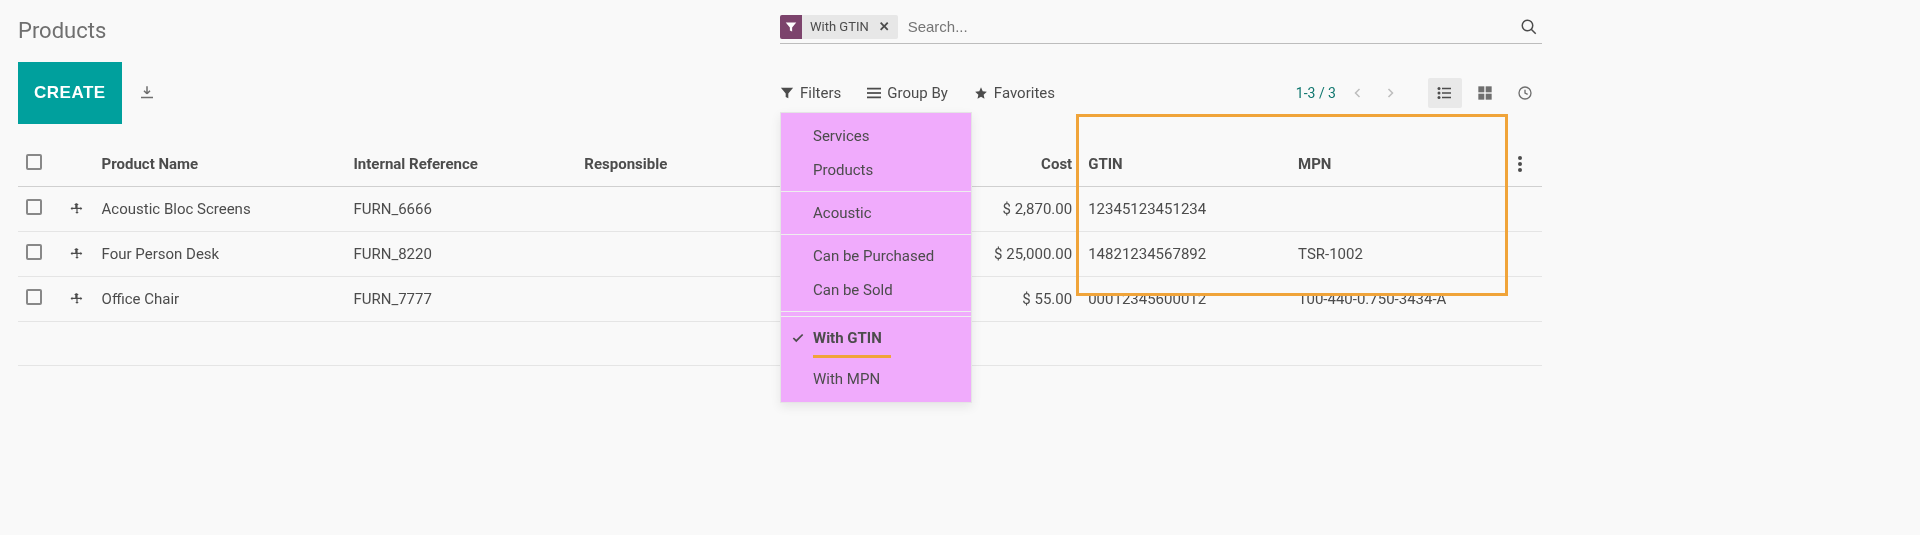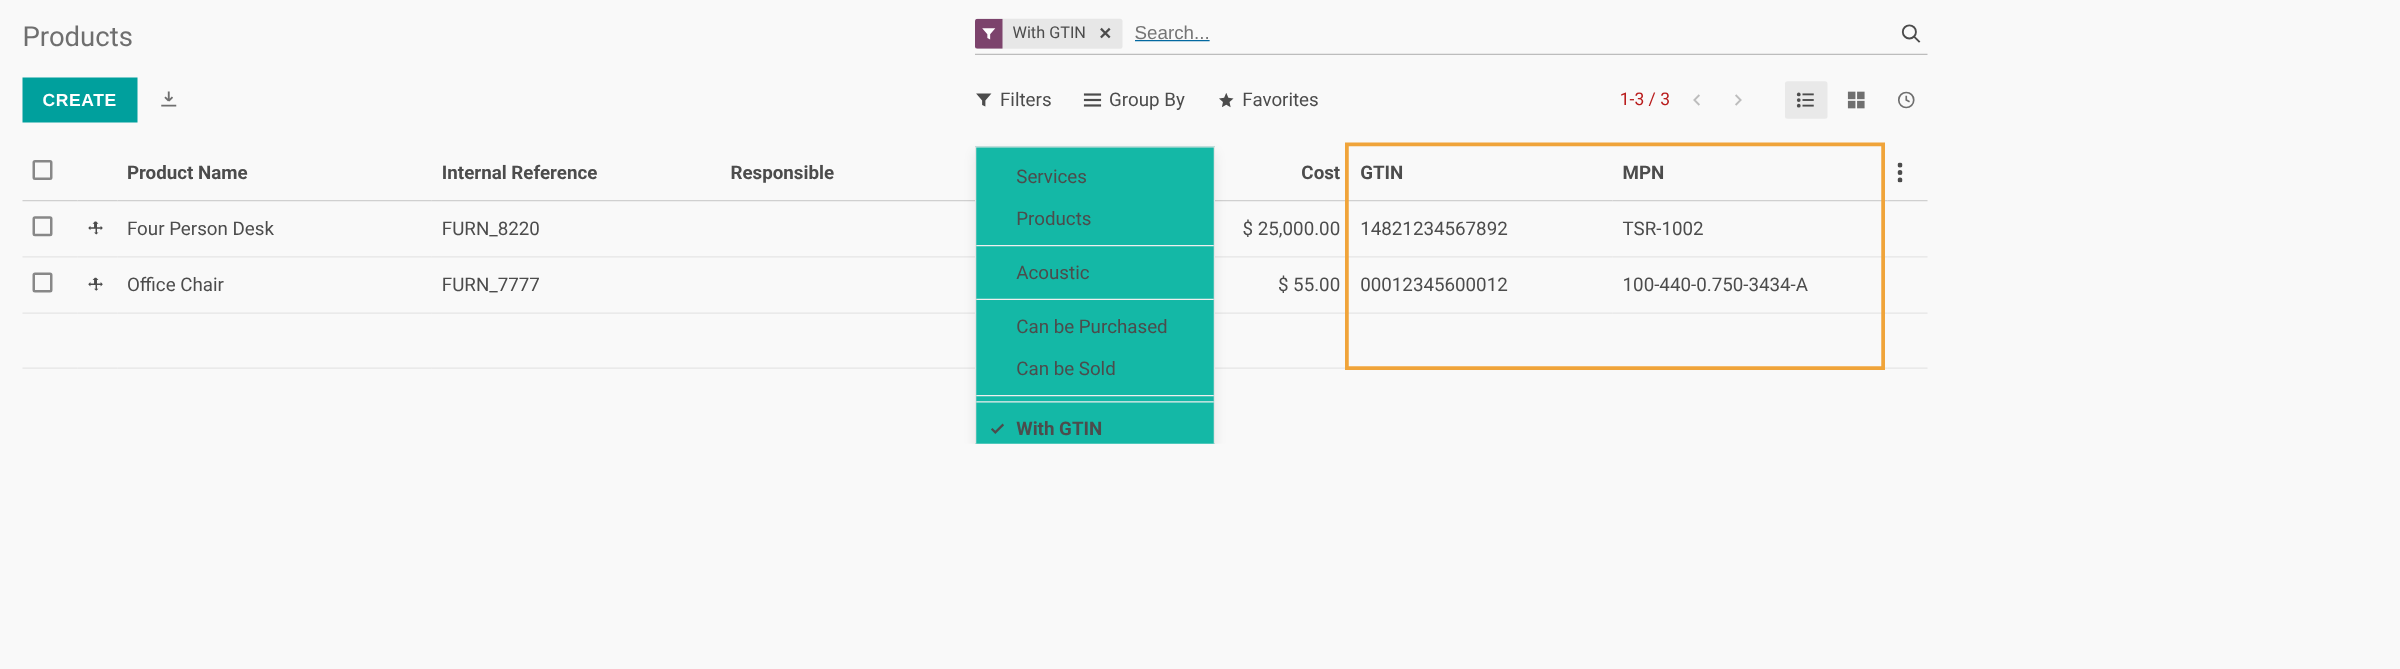--- a/index.html
+++ b/index.html
@@ -67,47 +67,46 @@
     color: #4c4c4c;
     cursor: pointer;
     font-weight: bold;
   }
   .search-input {
     flex: 1;
     border: none;
     outline: none;
     background: transparent;
     font-size: 15px;
-    color: #0369a1;
+    color: #8b5cf6;
     padding-left: 10px;
     height: 26px;
-    text-decoration: underline;
   }
   .search-icon {
     color: #4c4c4c;
     padding: 0 4px;
   }
   
   .second-row {
     display: flex;
     align-items: center;
     margin-top: 18px;
   }
   .actions {
     display: flex;
     align-items: center;
     gap: 16px;
   }
   .btn-create {
     background: #00a09d;
     color: #fff;
     border: none;
-    padding: 10px 16px;
+    padding: 21px 16px;
     font-weight: 700;
-    font-size: 14px;
+    font-size: 17px;
     letter-spacing: .5px;
     cursor: pointer;
   }
   .btn-import {
     color: #6f6f6f;
     cursor: pointer;
   }
   .cp-right {
     margin-left: auto;
     width: 762px;
@@ -126,21 +125,21 @@
     align-items: center;
     gap: 6px;
     cursor: pointer;
     font-size: 15px;
   }
   .pager {
     margin-left: auto;
     display: flex;
     align-items: center;
     gap: 12px;
-    color: #b91c1c;
+    color: #0f766e;
   }
   .pager-arrow {
     color: #bdbdbd;
     font-size: 18px;
     cursor: pointer;
     padding: 0 4px;
   }
   .view-switch {
     display: flex;
     align-items: center;
@@ -199,27 +198,26 @@
   table.grid th.col-price, table.grid th.col-cost { text-align: right; }
   .checkbox {
     width: 16px; height: 16px; border: 2px solid #888; display:inline-block; border-radius:2px;
   }
   .row-spacer td { height: 44px; border-bottom: 1px solid #e5e5e5; }
   
   .dropdown {
     position: absolute;
     top: 34px;
     left: 0;
-    background: #14b8a6;
+    background: #f0abfc;
     border: 1px solid #e5e5e5;
     box-shadow: 0 4px 10px rgba(0,0,0,.08);
     width: 192px;
     z-index: 10;
     padding: 6px 0;
-    margin-top: 18px;
   }
   .dd-sep { height:1px; background:#eee; margin:4px 0; }
   .dd-item {
     padding: 8px 16px 8px 32px;
     font-size: 15px;
     color: #4c4c4c;
     cursor: pointer;
     position: relative;
   }
   .dd-item.active {
@@ -420,20 +418,34 @@
             </span>
           </th>
         </tr>
       </thead>
       <tbody id="table-body">
           <tr>
             <td class="col-check"><span class="checkbox"></span></td>
             <td class="col-handle"><span><svg width="14" height="14" viewBox="0 0 24 24" fill="currentColor">
                   <path d="M12 2l3 3h-2v5h5V8l3 3-3 3v-2h-5v5h2l-3 3-3-3h2v-5H4v2l-3-3 3-3v2h5V5H7l3-3z"></path>
                 </svg></span></td>
+            <td class="col-name">Acoustic Bloc Screens</td>
+            <td class="col-ref">FURN_6666</td>
+            <td class="col-resp"></td>
+            <td class="col-price"></td>
+            <td class="col-cost">$ 2,870.00</td>
+            <td class="col-gtin">12345123451234</td>
+            <td class="col-mpn"></td>
+            <td class="col-dots"></td>
+          </tr>
+          <tr>
+            <td class="col-check"><span class="checkbox"></span></td>
+            <td class="col-handle"><span><svg width="14" height="14" viewBox="0 0 24 24" fill="currentColor">
+                  <path d="M12 2l3 3h-2v5h5V8l3 3-3 3v-2h-5v5h2l-3 3-3-3h2v-5H4v2l-3-3 3-3v2h5V5H7l3-3z"></path>
+                </svg></span></td>
             <td class="col-name">Four Person Desk</td>
             <td class="col-ref">FURN_8220</td>
             <td class="col-resp"></td>
             <td class="col-price"></td>
             <td class="col-cost">$ 25,000.00</td>
             <td class="col-gtin">14821234567892</td>
             <td class="col-mpn">TSR-1002</td>
             <td class="col-dots"></td>
           </tr>
           <tr>

